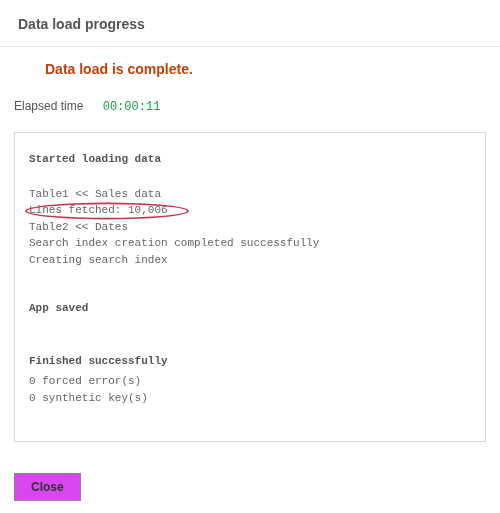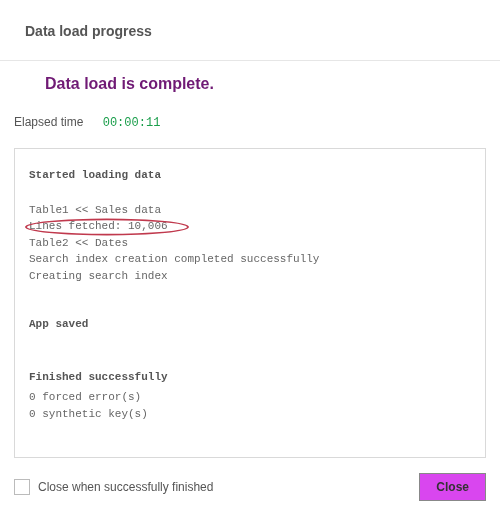--- a/index.html
+++ b/index.html
@@ -8,32 +8,32 @@
     width: 500px; height: 513px;
     font-family: Arial, Helvetica, sans-serif;
     background: #ffffff;
     color: #333;
   }
   .header {
     padding: 12px 14px 10px 14px;
     border-bottom: 1px solid #e6e6e6;
   }
   .header h1 {
-    margin: 11px;
+    margin: 4px;
     font-size: 14px;
     font-weight: bold;
     color: #555;
   }
   .status-area {
     padding: 14px 14px 6px 14px;
   }
   .status-area .complete {
-    font-size: 16px;
+    font-size: 14px;
     font-weight: bold;
-    color: #701a75;
+    color: #c2410c;
     padding-left: 31px;
   }
   .elapsed-row {
     padding: 16px 14px 10px 14px;
     font-size: 12px;
     color: #555;
   }
   .elapsed-row .value {
     display: inline-block;
     margin-left: 16px;
@@ -143,18 +143,14 @@
 
   <div class="gap"></div>
   <div class="section">Finished successfully</div>
   <div class="line">0 forced error(s)</div>
   <div class="line">0 synthetic key(s)</div>
 
   <div class="highlight-oval"></div>
 </div>
 
 <div class="footer">
-  <label class="checkbox-wrap">
-    <input type="checkbox" style="">
-    <span>Close when successfully finished</span>
-  </label>
   <button class="close-btn">Close</button>
 </div>
 
 </body></html>

